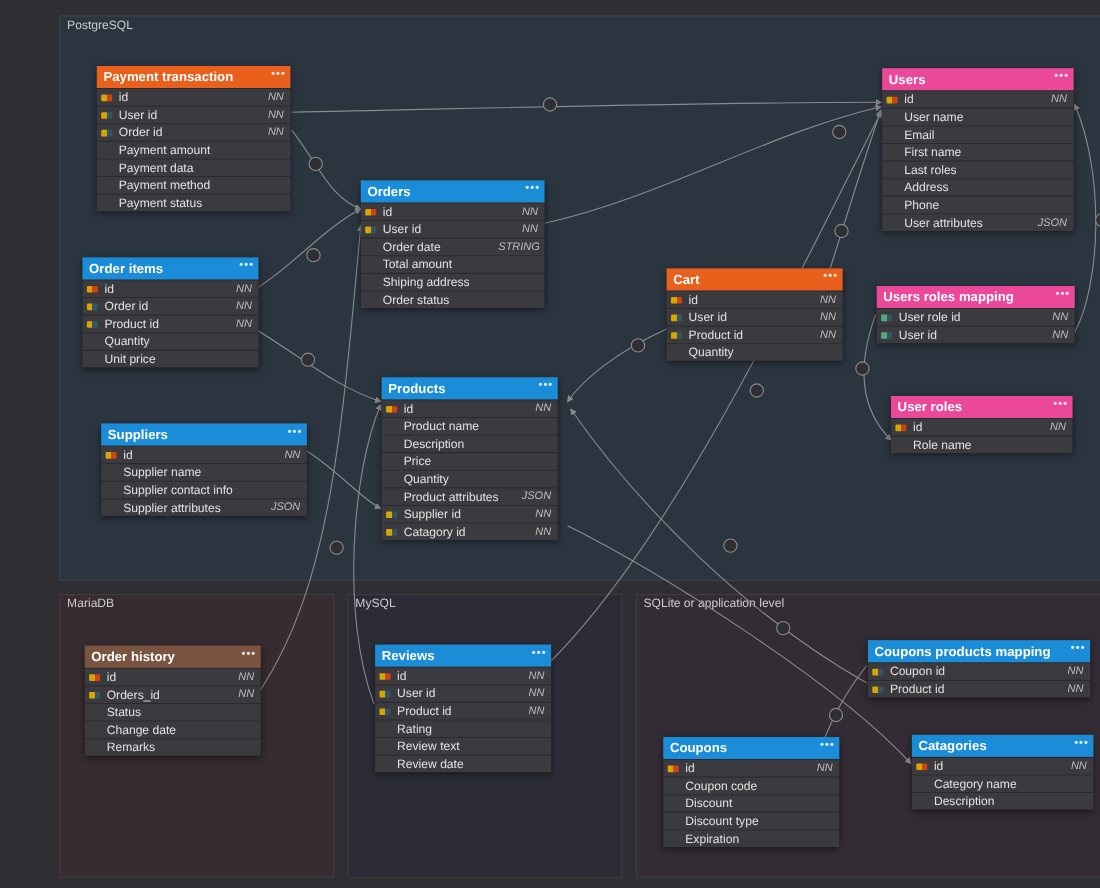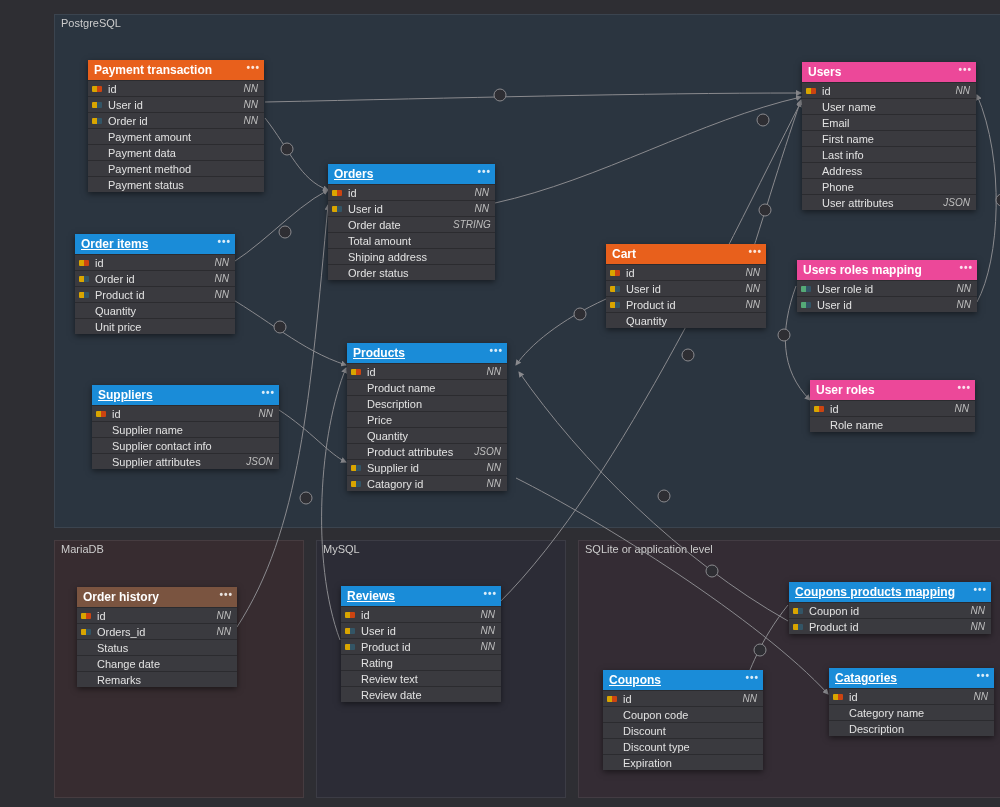--- a/index.html
+++ b/index.html
@@ -57,21 +57,21 @@
   .table-header .more {
     position: absolute;
     right: 4px;
     top: 2px;
     font-size: 10px;
     letter-spacing: 1px;
     color: rgba(255,255,255,0.85);
     cursor: pointer;
   }
   .hdr-orange { background: #e8601c; }
-  .hdr-blue   { background: #1a8cd8; text-decoration: underline; }
+  .hdr-blue   { background: #1a8cd8; }
   .hdr-purple { background: #ec4899; }
   .hdr-brown  { background: #7a5440; }
 
   .row {
     display: flex;
     align-items: center;
     height: 16px;
     padding: 0 6px 0 4px;
     font-size: 11px;
     color: #e2e2e2;
@@ -368,21 +368,21 @@
         <span class="name">Email</span>
         <span class="meta"></span>
       </div>
       <div class="row">
         <span class="icon"></span>
         <span class="name">First name</span>
         <span class="meta"></span>
       </div>
       <div class="row">
         <span class="icon"></span>
-        <span class="name">Last info</span>
+        <span class="name">Last roles</span>
         <span class="meta"></span>
       </div>
       <div class="row">
         <span class="icon"></span>
         <span class="name">Address</span>
         <span class="meta"></span>
       </div>
       <div class="row">
         <span class="icon"></span>
         <span class="name">Phone</span>
@@ -409,21 +409,21 @@
       </div>
       <div class="row">
         <span class="icon">
           <span class="key-fk2"></span>
         </span>
         <span class="name">User id</span>
         <span class="meta">NN</span>
       </div>
     </div>
 
-  <div class="table" style="left:770px; top:380px; width:165px">
+  <div class="table" style="left:770px; top:360px; width:165px">
     <div class="table-header hdr-purple">
       <span class="title">User roles</span>
       <span class="more">•••</span>
     </div>
   <div class="row">
         <span class="icon">
           <span class="key-pk"></span>
         </span>
         <span class="name">id</span>
         <span class="meta">NN</span>

